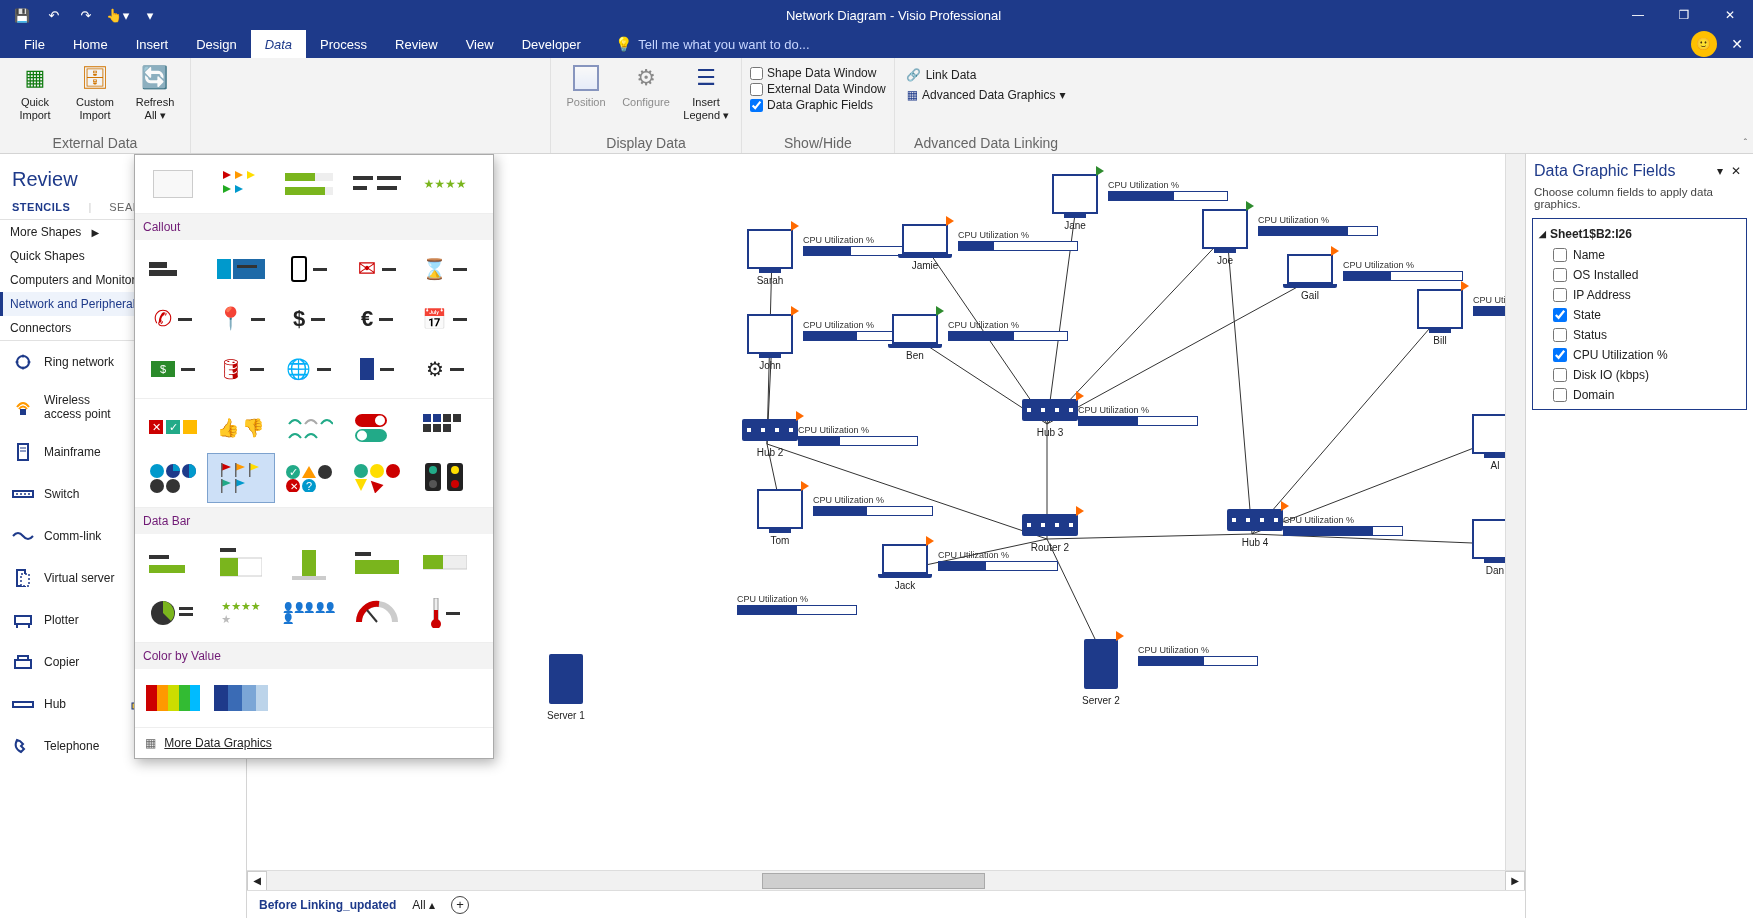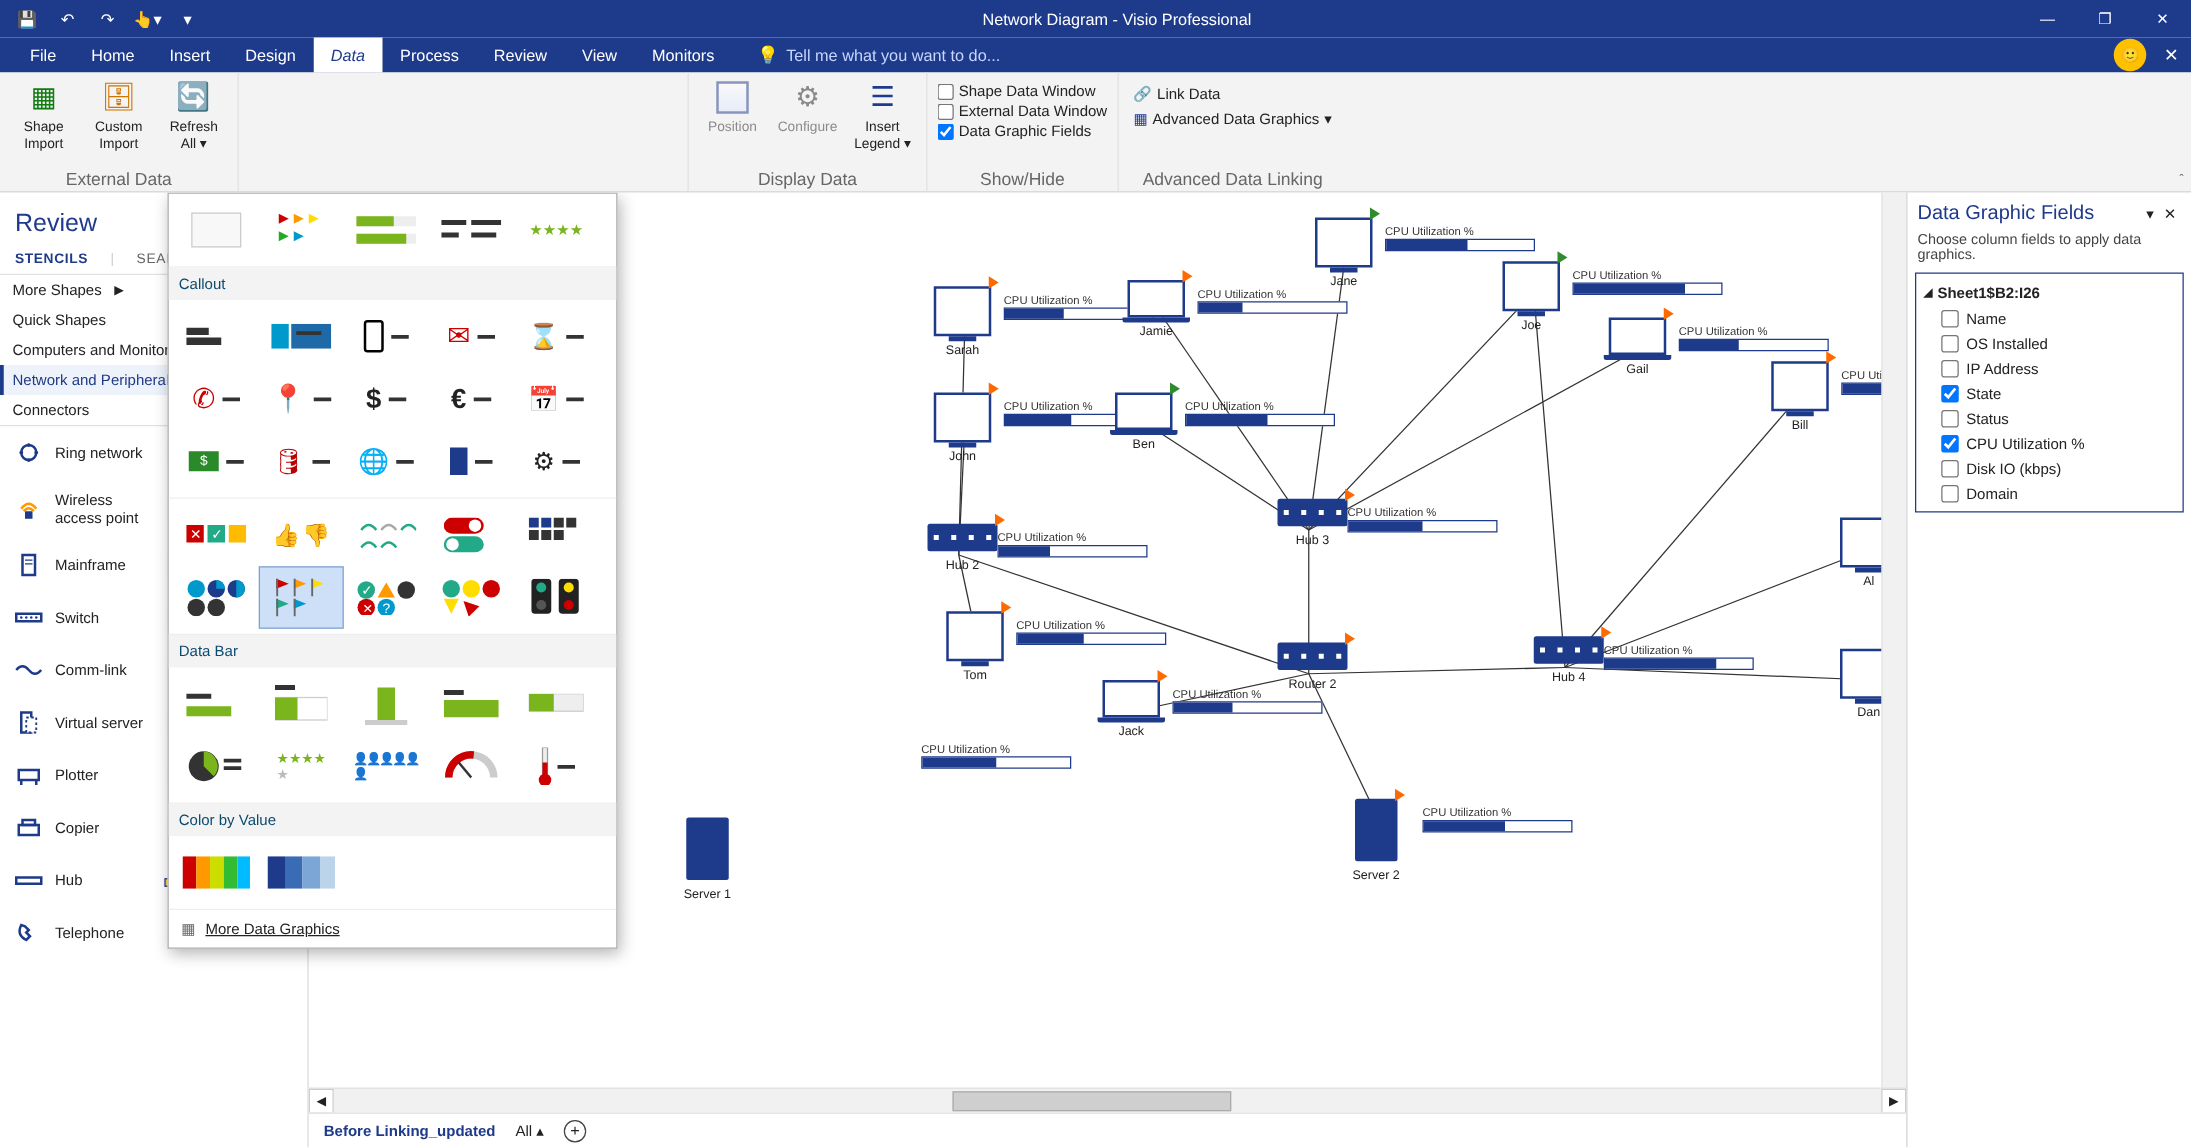--- a/index.html
+++ b/index.html
@@ -51,21 +51,21 @@
 .stencil-item.selected { border-left: 3px solid #1e3a8a; background: #eef3fb; color: #1e3a8a; padding-left: 7px; }
 .shape-list { flex: 1; overflow: auto; }
 .shape-row { display: flex; gap: 6px; padding: 4px 8px; }
 .shape-cell { flex: 1; display: flex; align-items: center; gap: 8px; font-size: 12px; cursor: pointer; padding: 6px 2px; }
 .shape-cell .sic { width: 26px; height: 22px; flex-shrink: 0; display: flex; align-items: center; justify-content: center; }
 .sic svg { width: 24px; height: 20px; }
 
 
 .gallery { position: absolute; left: 134px; top: 0; width: 360px; background: #fff; border: 1px solid #aaa; box-shadow: 2px 4px 12px rgba(0,0,0,.3); z-index: 50; }
 .gal-sec { border-bottom: 1px solid #eee; }
-.gal-sec-title { font-size: 12px; color: #0c4a6e; padding: 6px 8px; background: #f3f3f3; }
+.gal-sec-title { font-size: 12px; color: #701a75; padding: 6px 8px; background: #f3f3f3; }
 .gal-grid { display: flex; flex-wrap: wrap; padding: 4px; }
 .gal-item { width: 68px; height: 50px; display: flex; align-items: center; justify-content: center; cursor: pointer; border: 1px solid transparent; }
 .gal-item.selected { border-color: #7da2ce; background: #cde0f7; }
 .gal-footer { display: flex; align-items: center; gap: 8px; padding: 8px 10px; font-size: 12px; cursor: pointer; }
 
 
 .canvas-wrap { flex: 1; display: flex; flex-direction: column; background: #f9fafb; overflow: hidden; }
 .canvas { flex: 1; position: relative; background: #fff; overflow: hidden; }
 .canvas svg.wires { position: absolute; inset: 0; width: 100%; height: 100%; }
 .node { position: absolute; display: flex; flex-direction: column; align-items: center; font-size: 10px; }
@@ -127,37 +127,37 @@
 
 <div class="tabrow">
   <div class="tab">File</div>
   <div class="tab">Home</div>
   <div class="tab">Insert</div>
   <div class="tab">Design</div>
   <div class="tab active">Data</div>
   <div class="tab">Process</div>
   <div class="tab">Review</div>
   <div class="tab">View</div>
-  <div class="tab">Monitors</div>
+  <div class="tab">Developer</div>
   <div class="tellme">
     <span class="tellme-icon">💡</span>
     <span>Tell me what you want to do...</span>
   </div>
   <div class="tabrow-right">
     <div class="smile">🙂</div>
     <div style="font-size:14px;cursor:pointer">✕</div>
   </div>
 </div>
 
 <div class="ribbon">
   <div class="rgroup">
     <div class="rgroup-top">
       <div class="rbig">
         <div class="ricon" style="color:#107c10">▦</div>
-        <span style="white-space:pre-line">Shape
+        <span style="white-space:pre-line">Quick
 Import</span>
       </div>
       <div class="rbig">
         <div class="ricon" style="color:#d07400">🗄</div>
         <span style="white-space:pre-line">Custom
 Import</span>
       </div>
       <div class="rbig">
         <div class="ricon" style="color:#1e3a8a">🔄</div>
         <span><span style="white-space:pre-line">Refresh

